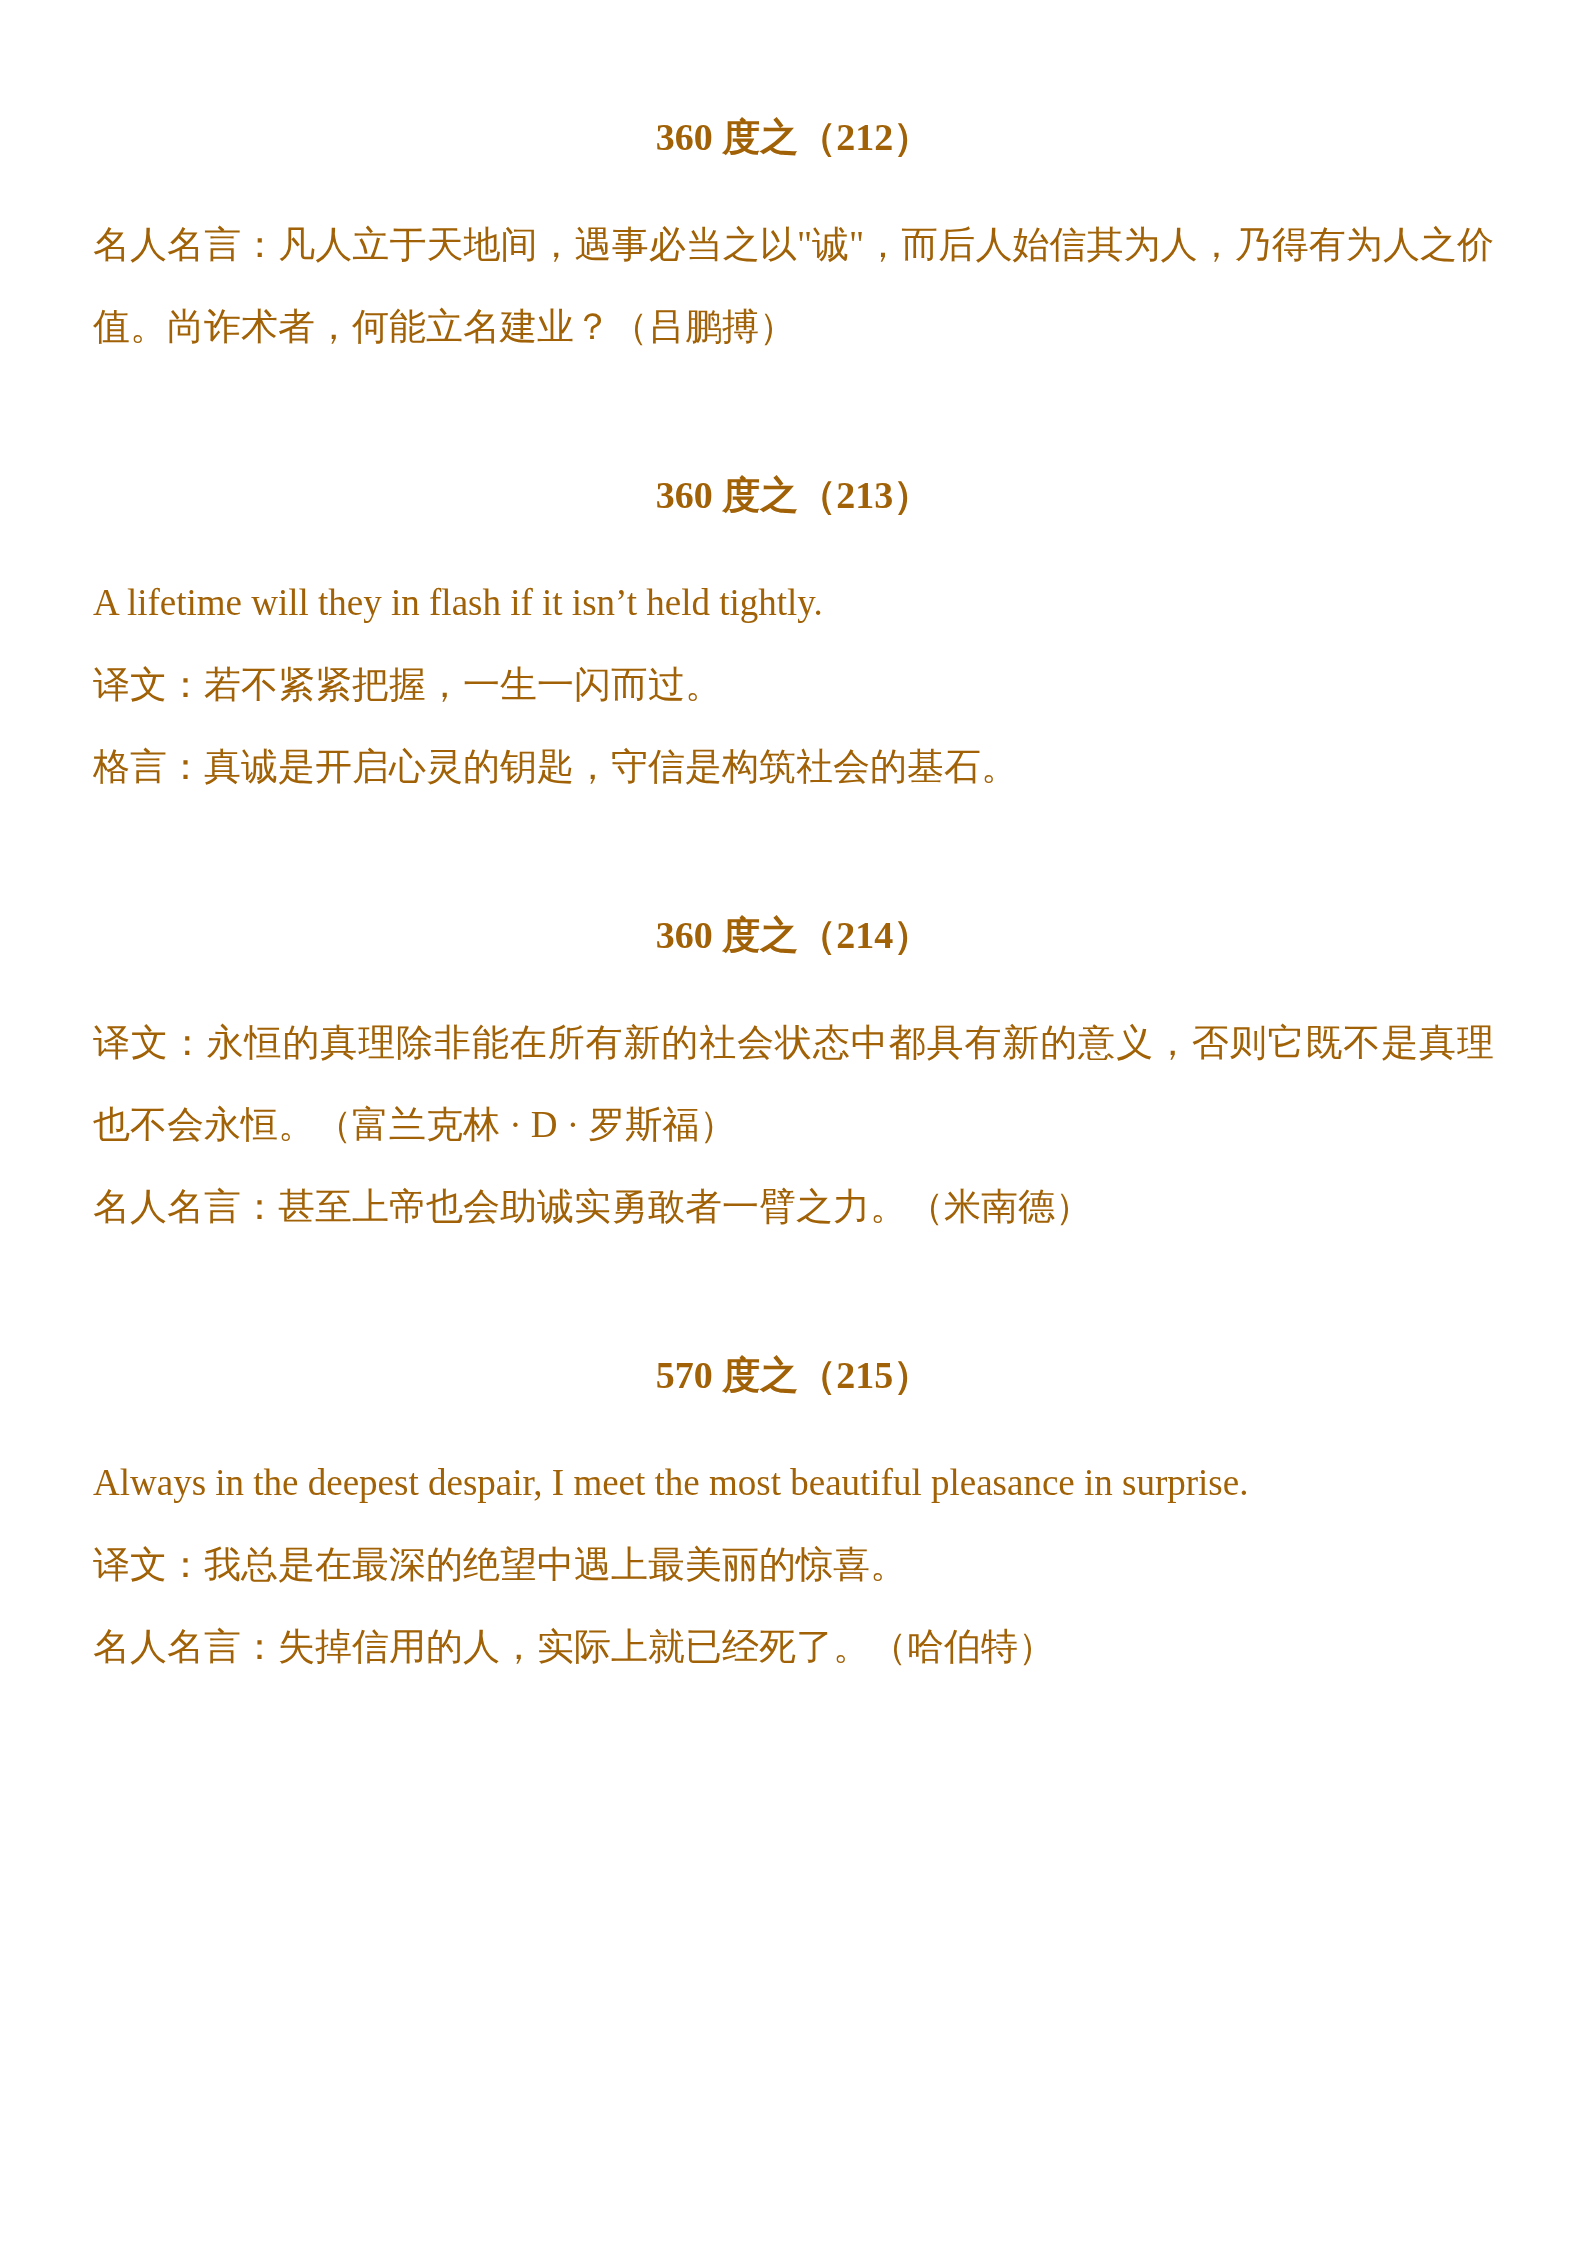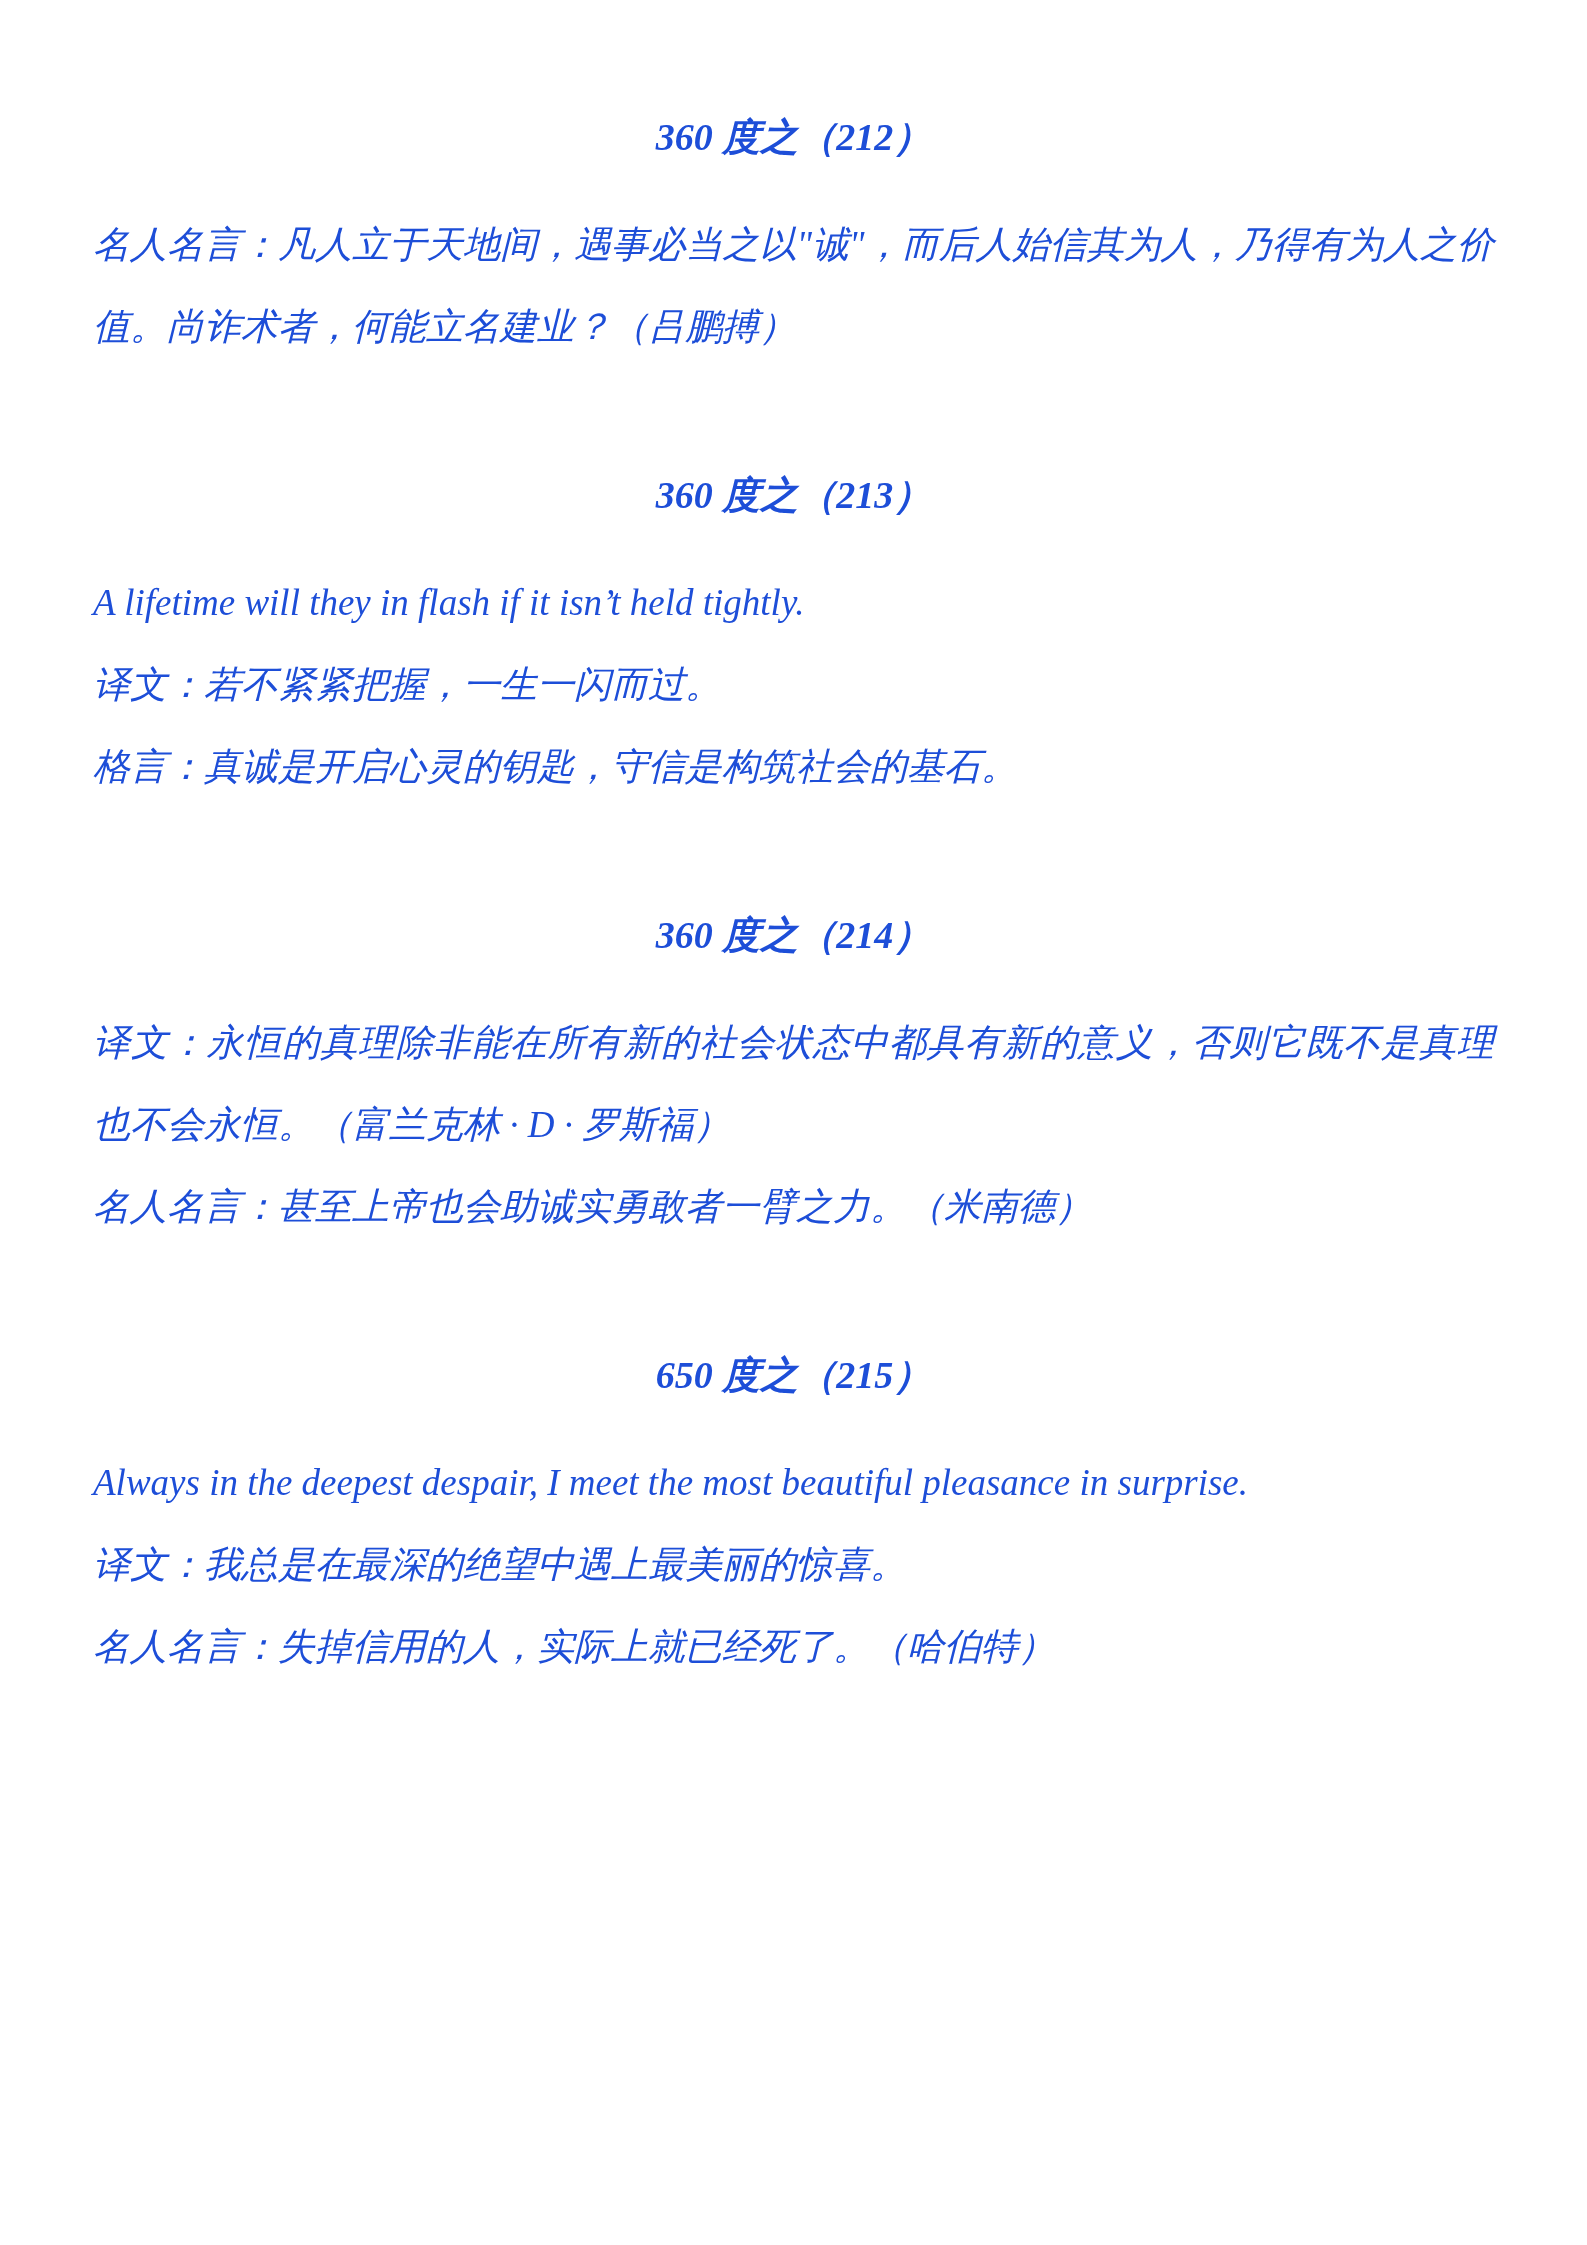--- a/index.html
+++ b/index.html
@@ -3,25 +3,24 @@
 <meta charset="utf-8">
 <style>
   * { margin: 0; padding: 0; box-sizing: border-box; }
   html, body { background: #e8e8e8; }
   .page {
     position: relative;
     width: 1587px;
     height: 2245px;
     margin: 0 auto;
     background: #ffffff;
-    color: #1d4ed8;
+    color: #a16207;
     font-family: "Liberation Serif", "DejaVu Serif", serif;
     padding: 20px 93px 40px 93px;
     overflow: hidden;
-    font-style: italic;
   }
   .section { margin-top: 86px; }
   .section:first-child { margin-top: 76px; }
   .section-title {
     font-size: 38px;
     font-weight: bold;
     text-align: center;
     line-height: 82px;
     margin-bottom: 26px;
   }
@@ -50,19 +49,19 @@
     <p class="doc-line">格言：真诚是开启心灵的钥匙，守信是构筑社会的基石。</p>
   </div>
 
   <div class="section">
     <div class="section-title">360 度之（214）</div>
     <p class="doc-line">译文：永恒的真理除非能在所有新的社会状态中都具有新的意义，否则它既不是真理也不会永恒。（富兰克林 · D · 罗斯福）</p>
     <p class="doc-line">名人名言：甚至上帝也会助诚实勇敢者一臂之力。（米南德）</p>
   </div>
 
   <div class="section">
-    <div class="section-title">650 度之（215）</div>
+    <div class="section-title">570 度之（215）</div>
     <p class="doc-line">Always in the deepest despair, I meet the most beautiful pleasance in surprise.</p>
     <p class="doc-line">译文：我总是在最深的绝望中遇上最美丽的惊喜。</p>
     <p class="doc-line">名人名言：失掉信用的人，实际上就已经死了。（哈伯特）</p>
   </div>
 
 </div>
 
 </body></html>

